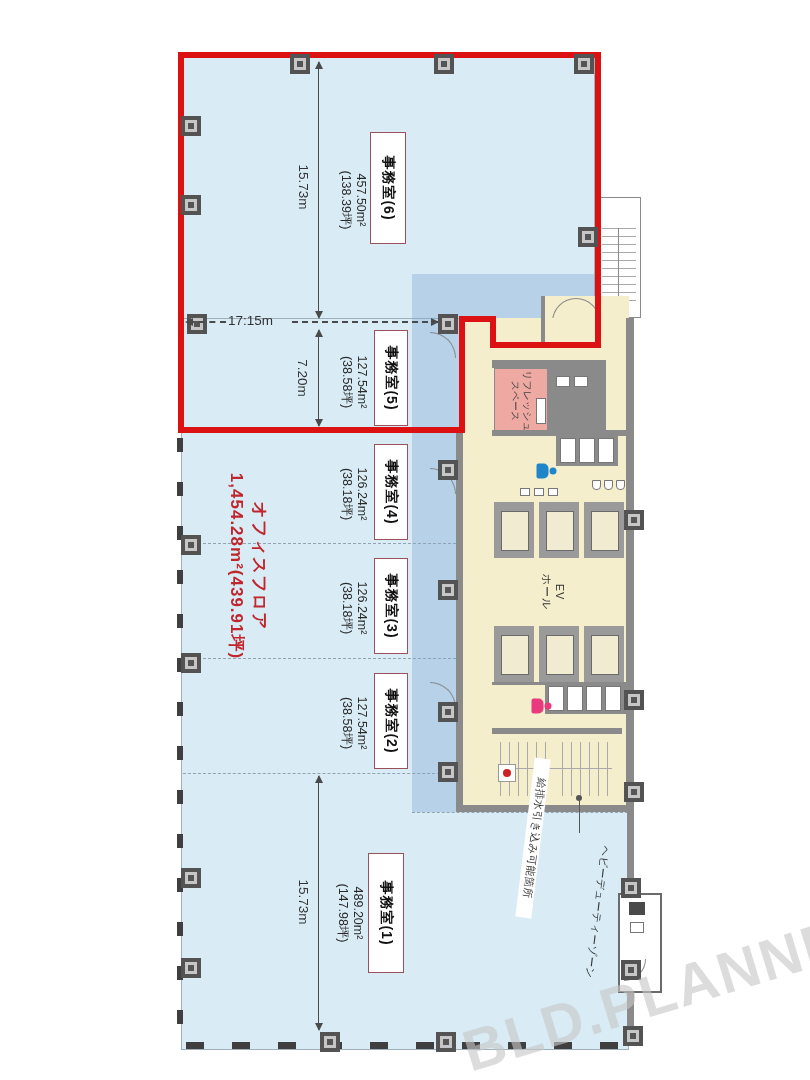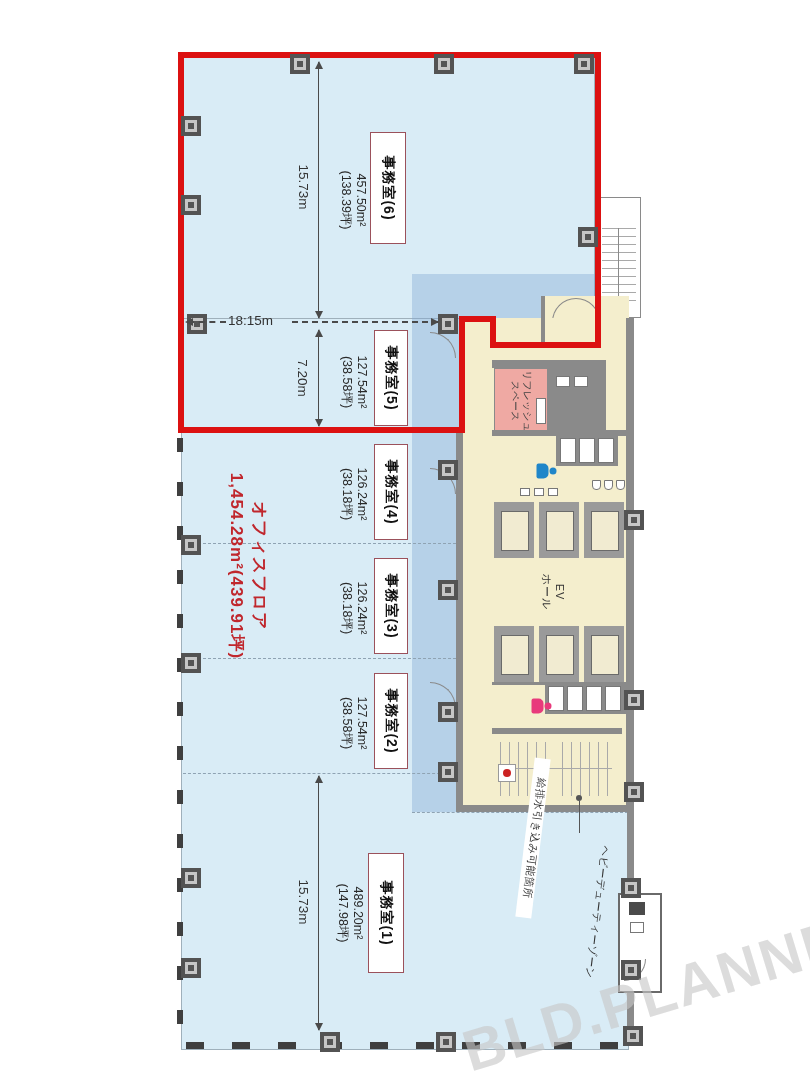--- a/index.html
+++ b/index.html
@@ -289,21 +289,21 @@
   <div class="dimv" style="left:318px;top:62px;height:256px;">
     <div class="ah ah-up" style="left:-3.4px;top:-1px;"></div>
     <div class="ah ah-dn" style="left:-3.4px;bottom:-1px;"></div>
   </div>
   <div class="rot dim-label" style="left:302px;top:187px;width:60px;height:18px;">15.73m</div>
 
   <div class="dashd" style="left:188px;top:321px;width:38px;"></div>
   <div class="dashd" style="left:292px;top:321px;width:146px;"></div>
   <div class="ah ah-lf" style="left:185px;top:318px;"></div>
   <div class="ah ah-rt" style="left:431px;top:318px;"></div>
-  <div class="abs dim-label" style="left:228px;top:313px;">18:15m</div>
+  <div class="abs dim-label" style="left:228px;top:313px;">17:15m</div>
 
   <div class="dimv" style="left:318px;top:330px;height:96px;">
     <div class="ah ah-up" style="left:-3.4px;top:-1px;"></div>
     <div class="ah ah-dn" style="left:-3.4px;bottom:-1px;"></div>
   </div>
   <div class="rot dim-label" style="left:301px;top:378px;width:52px;height:18px;">7.20m</div>
 
   <div class="dimv" style="left:318px;top:776px;height:254px;">
     <div class="ah ah-up" style="left:-3.4px;top:-1px;"></div>
     <div class="ah ah-dn" style="left:-3.4px;bottom:-1px;"></div>

